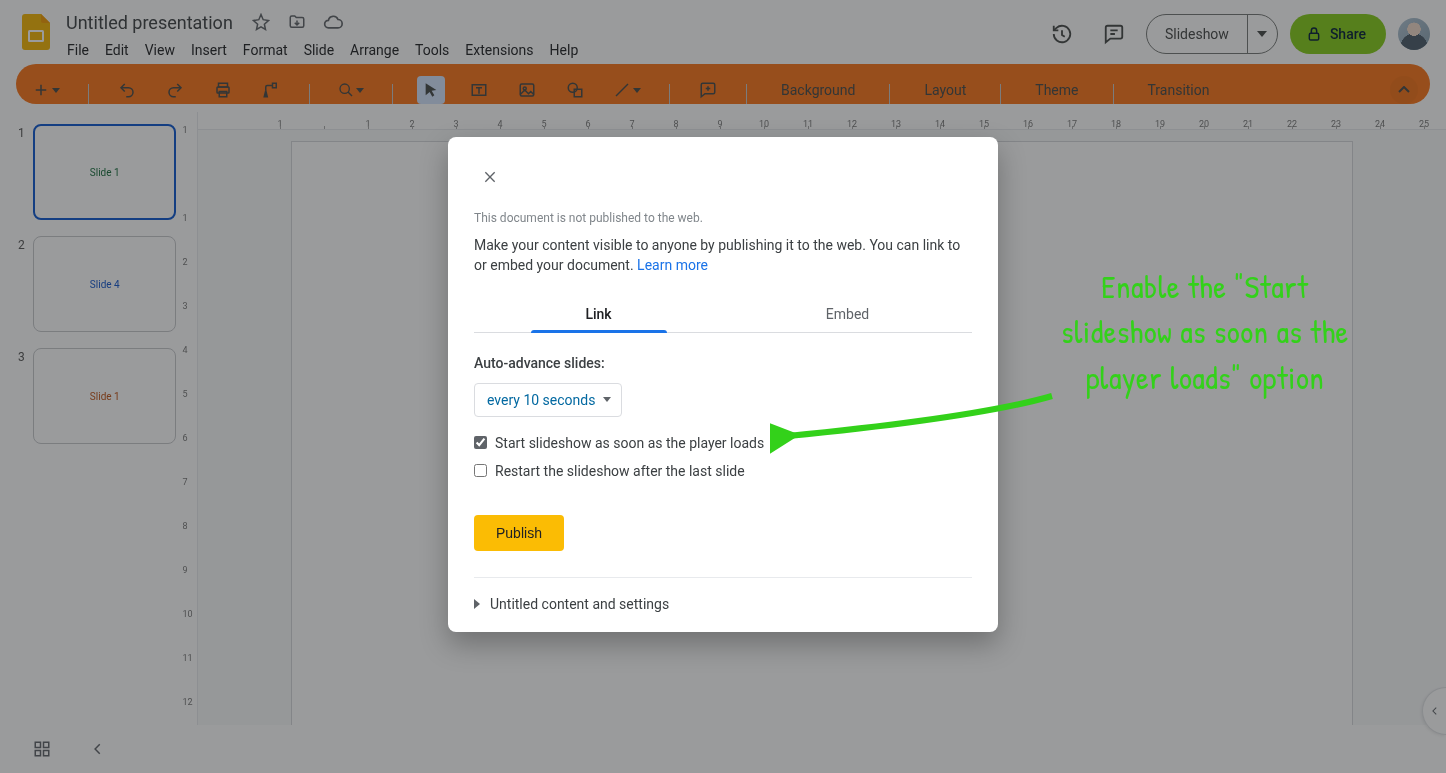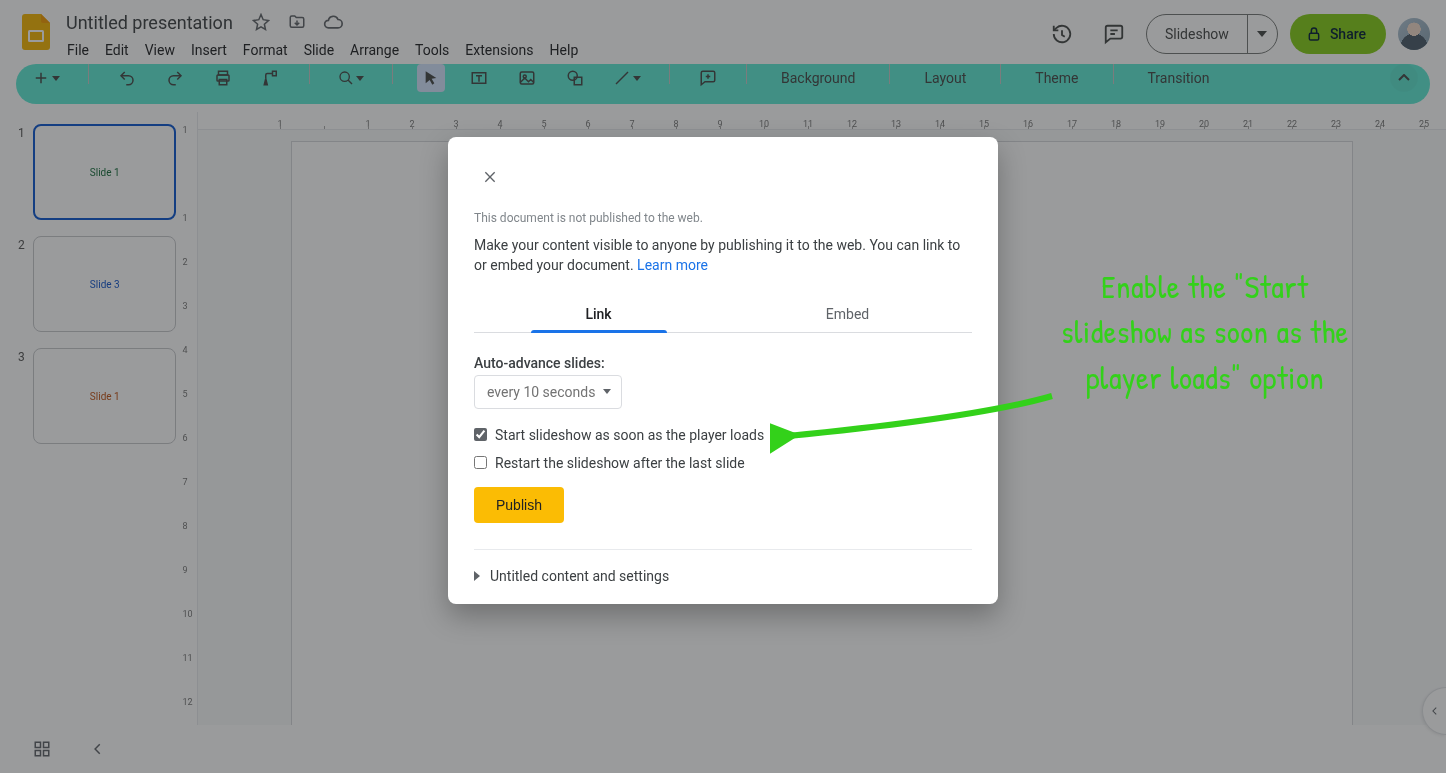--- a/index.html
+++ b/index.html
@@ -18,21 +18,21 @@
   .header-right { display:flex; align-items:center; gap: 12px; margin-top: 6px; }
   .hdr-icon { width:40px; height:40px; display:flex; align-items:center; justify-content:center; color:#5f6368; border-radius:50%; }
   .slideshow-btn { display:flex; align-items:center; height:40px; border:1px solid #747775; border-radius:20px; overflow:hidden; }
   .slideshow-main { padding: 0 18px 0 18px; font-size:14px; color:#444746; height:100%; display:flex; align-items:center; }
   .slideshow-drop { width:30px; height:100%; border-left:1px solid #747775; display:flex; align-items:center; justify-content:center; color:#444746;}
   .share-btn { display:flex; align-items:center; gap:8px; background:#84cc16; color:#001d35; height:40px; padding: 0 20px 0 16px; border-radius:20px; font-size:14px; font-weight:500;}
   .avatar { width:32px; height:32px; border-radius:50%; background: linear-gradient(135deg,#b0c4d4,#8aa2b2); overflow:hidden; position:relative; }
   .avatar::after{content:"";position:absolute;inset:0;background:radial-gradient(circle at 50% 35%, #f1d9c8 25%, transparent 26%), radial-gradient(circle at 50% 90%, #4a5a68 40%, transparent 41%);}
 
   
-  .toolbar { margin: 0 16px 8px 16px; height:40px; background:#5eead4; border-radius:24px; display:flex; align-items:flex-start; padding: 0 12px; gap:20px; }
+  .toolbar { margin: 0 16px 8px 16px; height:40px; background:#f97316; border-radius:24px; display:flex; align-items:flex-end; padding: 0 12px; gap:20px; }
   .tbtn { min-width:28px; height:28px; display:flex; align-items:center; justify-content:center; color:#444746; border-radius:4px; padding:0 4px; font-size:14px;}
   .tbtn.text { padding: 0 10px; }
   .tsep { width:1px; height:20px; background:#c7c7c7; margin: 0 4px; }
   .tbtn.active { background:#d3e3fd; }
   .toolbar-spacer { flex:1; }
   .collapse-btn { width:28px; height:28px; display:flex; align-items:center; justify-content:center; color:#444746; border-radius:50%; background:rgba(0,0,0,0.03);}
 
   
   .workspace { display:flex; height: calc(773px - 64px - 48px - 32px); }
   .filmstrip { width: 222px; padding: 12px 4px 0 18px; overflow:hidden; }
@@ -65,25 +65,25 @@
   .dlg-title { font-size:22px; color:#202124; flex:1; font-weight:400;}
   .dlg-close { width:32px;height:32px;display:flex;align-items:center;justify-content:center;color:#5f6368;border-radius:50%;}
   .dlg-sub { font-size:12px; color:#80868b; margin-top:18px;}
   .dlg-desc { font-size:14px; color:#3c4043; margin-top:10px; line-height:1.45;}
   .dlg-desc a { color:#1a73e8; text-decoration:none; }
   .tabs { display:flex; border-bottom:1px solid #dadce0; margin-top:20px;align-items:center;}
   .tab { flex:1; text-align:center; padding:10px 0; font-size:14px; color:#5f6368; position:relative; cursor:pointer;}
   .tab.active { color:#202124; font-weight:500;}
   .tab.active::after{content:"";position:absolute;left:0;right:0;bottom:-1px;height:3px;background:#1a73e8;border-radius:3px 3px 0 0;width:136px;margin:0 auto;}
   .section-label { font-size:14px; color:#3c4043; margin-top:22px; font-weight:500;}
-  .select-box { margin-top:4px; display:inline-flex; align-items:center; gap:8px; border:1px solid #dadce0; border-radius:4px; padding:8px 10px 8px 12px; font-size:14px; color:#737373;}
+  .select-box { margin-top:12px; display:inline-flex; align-items:center; gap:8px; border:1px solid #dadce0; border-radius:4px; padding:8px 10px 8px 12px; font-size:14px; color:#0369a1;}
   .chk-row { display:flex; align-items:center; gap:8px; margin-top:18px; font-size:14px; color:#3c4043;}
   .chk-row input { width:13px; height:13px; accent-color:#5f6368;}
   .chk-row.second { margin-top:12px;}
-  .publish-btn { margin-top:16px; background:#fbbc04; color:#202124; font-size:14px; font-weight:500; border:none; border-radius:4px; padding:10px 22px; cursor:pointer;}
+  .publish-btn { margin-top:36px; background:#fbbc04; color:#202124; font-size:14px; font-weight:500; border:none; border-radius:4px; padding:10px 22px; cursor:pointer;}
   .divider { height:1px; background:#e8eaed; margin-top:26px;}
   .expander { display:flex; align-items:center; gap:10px; margin-top:18px; font-size:14px; color:#3c4043; cursor:pointer;}
   .tri { border-style:solid; border-width:5px 0 5px 6px; border-color: transparent transparent transparent #5f6368; }
 
   
   .annotation { position:absolute; left:770px; top:264px; pointer-events:none; }
   .annotation-text { font-family: "Comic Sans MS","Patrick Hand",cursive; color:#33d11a; font-size:32px; line-height:1.42; text-align:center; position:absolute; left:275px; top:0; width:320px; letter-spacing:0.5px; font-weight:500;}
   .arrow-svg { position:absolute; left:0; top:120px; }
 </style>
 </head>
@@ -264,21 +264,21 @@
   <div class="filmstrip" id="filmstrip">
       <div class="thumb-row">
         <div class="thumb-num">1</div>
         <div class="thumb t1 selected">
           <span>Slide 1</span>
         </div>
       </div>
       <div class="thumb-row">
         <div class="thumb-num">2</div>
         <div class="thumb t2">
-          <span>Slide 3</span>
+          <span>Slide 4</span>
         </div>
       </div>
       <div class="thumb-row">
         <div class="thumb-num">3</div>
         <div class="thumb t3">
           <span>Slide 1</span>
         </div>
       </div>
     </div>
   <div class="ruler-v" id="ruler-v">

